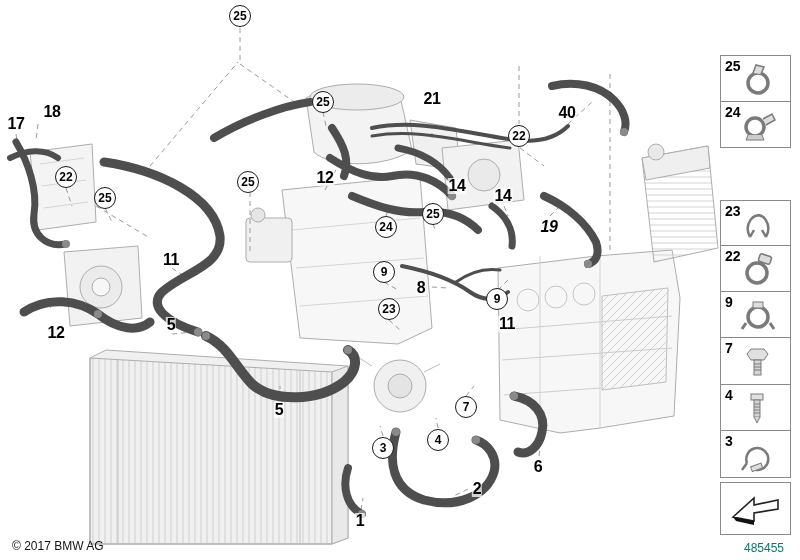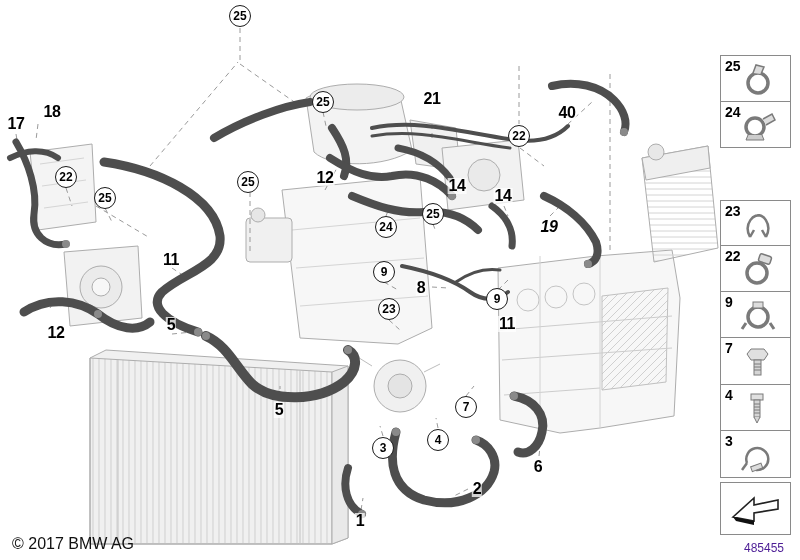--- a/index.html
+++ b/index.html
@@ -23,22 +23,22 @@
     position:absolute; left:0; width:71px; background:#fff; border:1px solid #8a8a8a;
   }
   .legend-num {
     position:absolute; top:2px; left:4px; font-weight:bold; font-size:14px; color:#000;
   }
   .legend-icon {
     position:absolute; left:53%; top:54%; transform:translate(-50%,-50%);
     display:flex; align-items:center; justify-content:center;
   }
   .legend-icon.arrow { left:50%; top:50%; }
-  .copyright { position:absolute; left:12px; bottom:7px; font-size:16px; color:#111; }
-  .docnum { position:absolute; right:16px; bottom:5px; font-size:12px; color:#4c1d95; }
+  .copyright { position:absolute; left:12px; bottom:7px; font-size:12px; color:#111; }
+  .docnum { position:absolute; right:16px; bottom:5px; font-size:12px; color:#0f766e; }
 </style>
 </head>
 <body>
 
 <div class="stage">
 
   <svg class="art" width="800" height="560" viewBox="0 0 800 560">
     <defs>
       <pattern id="vh" width="6" height="10" patternUnits="userSpaceOnUse">
         <path d="M3 0 V10" stroke="#cfcfcf" stroke-width="1"></path>

